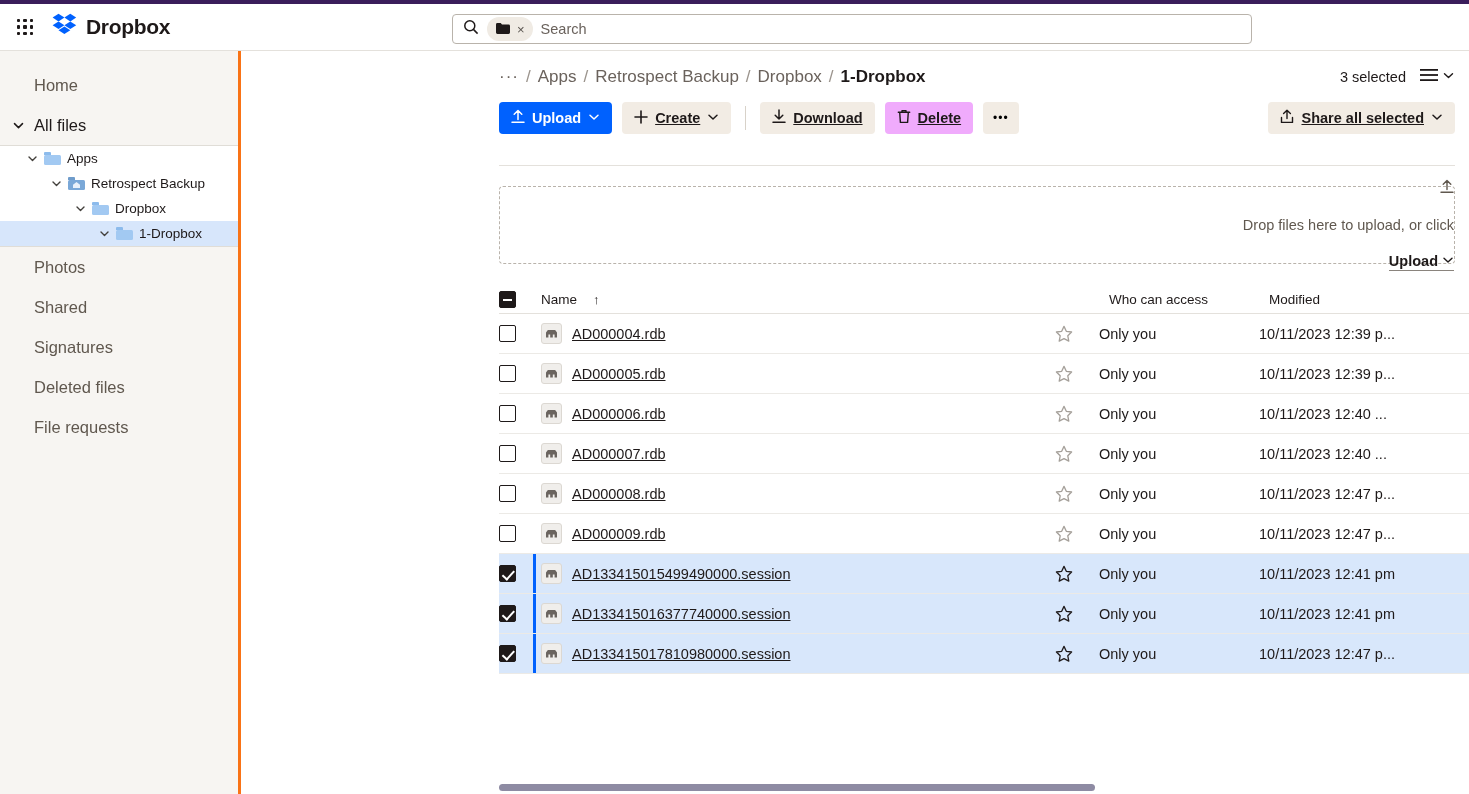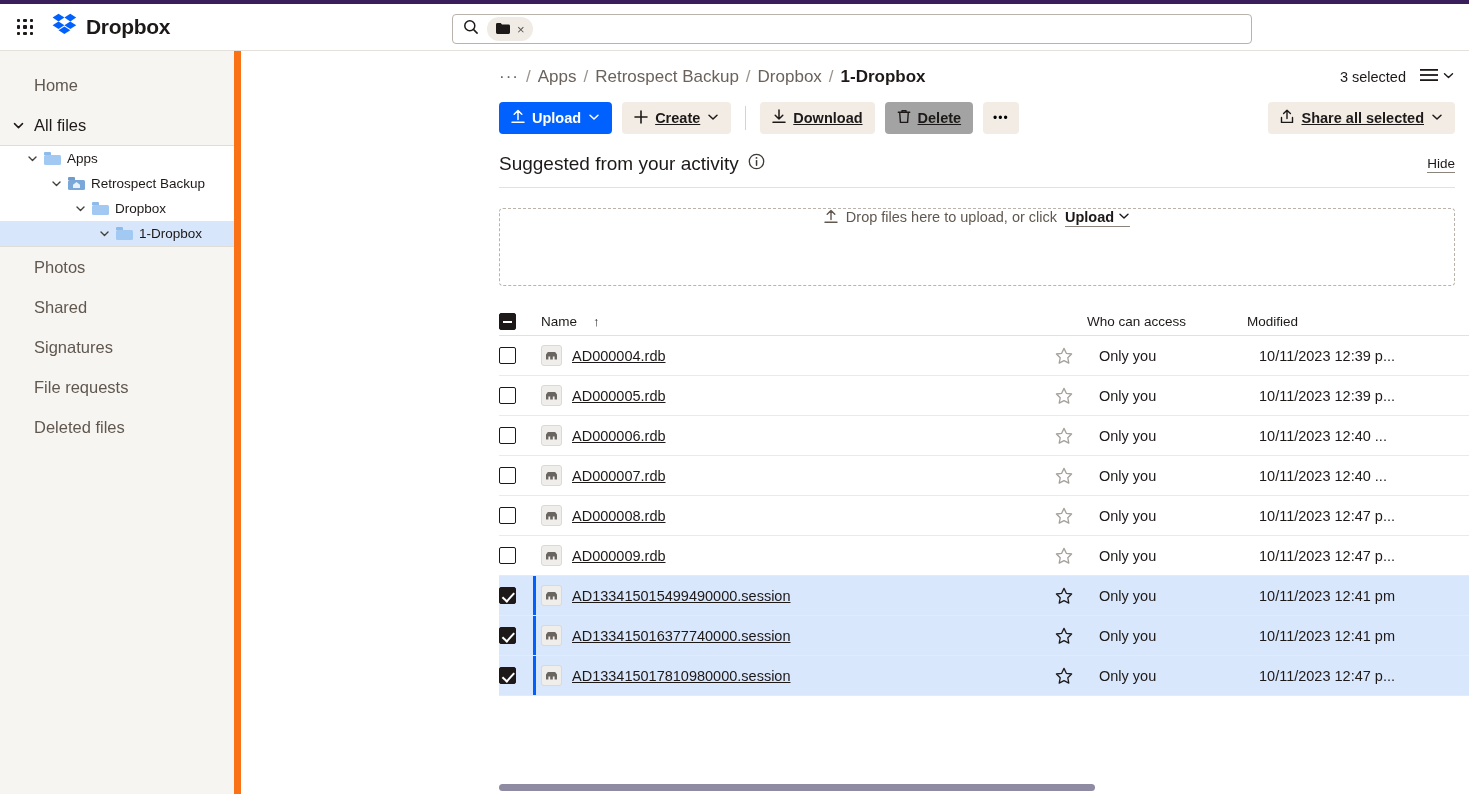--- a/index.html
+++ b/index.html
@@ -51,21 +51,21 @@
   }
   .search-input::placeholder { color: #6a625c; }
 
   
   .body-wrap { flex: 1; display: flex; min-height: 0; }
 
   
   .sidebar {
     width: 241px; flex: 0 0 241px;
     background: #f7f5f2;
-    border-right: 7px solid #f97316;
+    border-right: 3px solid #f97316;
     display: flex; flex-direction: column;
     padding-top: 14px;
     position: relative;
   }
   .nav-item {
     height: 40px; display: flex; align-items: center;
     padding-left: 34px; font-size: 16.5px; color: #60584f; cursor: pointer;
   }
   .nav-item.root { padding-left: 12px; gap: 8px; color: #1e1919; }
   .nav-item.root .lbl { font-size: 16.5px; }
@@ -122,48 +122,48 @@
     height: 46px; display: flex; align-items: center; gap: 10px;
     padding: 0 14px 0 258px; position: relative;
   }
   .btn {
     height: 32px; border-radius: 4px; display: inline-flex; align-items: center;
     gap: 7px; padding: 0 12px; font-size: 14.5px; cursor: pointer;
     border: 0; font-family: "Liberation Sans", sans-serif; white-space: nowrap;
   }
   .btn.primary { background: #0061fe; color: #fff; font-weight: 600; }
   .btn.ghost { background: #f2ece4; color: #1e1919; font-weight: 600; text-decoration: underline; }
-  .btn.ghost.hover { background: #a3a3a3; }
+  .btn.ghost.hover { background: #f0abfc; }
   .btn.icononly { padding: 0 10px; background: #f2ece4; }
   .divider-v { width: 1px; height: 24px; background: #d8d2c9; margin: 0 4px; }
   .toolbar-right { position: absolute; right: 14px; top: 7px; }
 
   .section {
     margin: 12px 14px 0 258px;
   }
   .sec-head { display: flex; align-items: center; justify-content: space-between; }
   .sec-title { font-size: 19px; color: #1e1919; display: flex; align-items: center; gap: 9px; }
   .hide-link { font-size: 13.5px; color: #1e1919; border-bottom: 1px solid #8a847d; cursor: pointer; padding-bottom: 1px; }
   .sec-rule { height: 1px; background: #e4e1dc; margin-top: 12px; }
   .sec-body { font-size: 14.5px; color: #60584f; padding: 18px 0 8px 0; }
   .sec-body a { color: #0061fe; text-decoration: none; cursor: pointer; }
 
   .dropzone {
     margin: 20px 14px 0 258px; height: 78px;
     border: 1px dashed #b9b3ab; border-radius: 4px;
-    display: flex; align-items: flex-start; justify-content: center;
-    font-size: 14.5px; color: #60584f; gap: 8px;
+    display: flex; align-items: flex-end; justify-content: center;
+    font-size: 14.5px; color: #60584f; gap: 20px; flex-direction: column;
   }
   .dz-upload { color: #1e1919; font-weight: 600; border-bottom: 1px solid #8a847d; display: inline-flex; align-items: center; gap: 4px; cursor: pointer; padding-bottom: 1px; }
 
   
   .table { margin: 22px 0 0 258px; }
   .thead {
     display: flex; align-items: center; height: 28px;
-    font-size: 13.5px; color: #1e1919; padding-right: 26px;
+    font-size: 13.5px; color: #1e1919; padding-right: 4px;
     border-bottom: 1px solid #e4e1dc;
   }
   .cb-cell { width: 42px; flex: 0 0 42px; display: flex; align-items: center; }
   .cb {
     width: 17px; height: 17px; border: 1.6px solid #1e1919; border-radius: 2px;
     background: #fff; cursor: pointer; position: relative;
   }
   .cb.indet { background: #1e1919; }
   .cb.indet::after {
     content: ""; position: absolute; left: 3px; top: 6.5px; width: 9px; height: 2px; background: #fff;
@@ -241,20 +241,21 @@
       </svg>
     </span>
     <span class="search-chip">
       <span>
         <svg width="14" height="11" viewBox="0 0 14 11">
           <path fill="#1e1919" d="M0 1.4A1.4 1.4 0 0 1 1.4 0h3.3l1.3 1.5h6.6A1.4 1.4 0 0 1 14 2.9v6.7A1.4 1.4 0 0 1 12.6 11H1.4A1.4 1.4 0 0 1 0 9.6z"></path>
         </svg>
       </span>
       <span class="x">×</span>
     </span>
+    <input class="search-input" value="" placeholder="Search" style="">
   </div>
 </div>
 
 <div class="body-wrap">
 
   <div class="sidebar">
     <div class="nav-item">
       <span class="lbl">Home</span>
     </div>
 
@@ -322,24 +323,24 @@
     <div class="nav-item">
       <span>Photos</span>
     </div>
     <div class="nav-item">
       <span>Shared</span>
     </div>
     <div class="nav-item">
       <span>Signatures</span>
     </div>
     <div class="nav-item">
+      <span>Deleted files</span>
+    </div>
+    <div class="nav-item">
       <span>File requests</span>
-    </div>
-    <div class="nav-item">
-      <span>Deleted files</span>
     </div>
 
     <div class="spacer"></div>
   </div>
 
   <div class="main">
 
     <div class="crumb-row">
       <div class="crumbs">
         <span class="dots">···</span>
@@ -435,33 +436,20 @@
           <span>
             <svg width="12" height="12" viewBox="0 0 12 12">
                 <path d="M2 4.3 6 8 10 4.3" fill="none" stroke="#1e1919" stroke-width="1.5" stroke-linecap="round" stroke-linejoin="round"></path>
               </svg>
           </span>
         </button>
       </div>
     </div>
 
     <div class="section">
-      <div class="sec-head">
-        <div class="sec-title">
-          <span>Suggested from your activity</span>
-          <span>
-            <svg width="17" height="17" viewBox="0 0 17 17">
-              <circle cx="8.5" cy="8.5" r="7.2" fill="none" stroke="#3d3934" stroke-width="1.3"></circle>
-              <circle cx="8.5" cy="4.9" r="0.95" fill="#3d3934"></circle>
-              <rect x="7.8" y="6.9" width="1.5" height="6" rx="0.7" fill="#3d3934"></rect>
-            </svg>
-          </span>
-        </div>
-        <span class="hide-link">Hide</span>
-      </div>
       <div class="sec-rule"></div>
     </div>
 
     <div class="dropzone">
       <span>
         <svg width="14" height="15" viewBox="0 0 14 15">
           <path d="M7 1.5 7 10.5 M3.2 5.2 7 1.5 10.8 5.2 M1 13.3 13 13.3" fill="none" stroke="#60584f" stroke-width="1.4" stroke-linecap="round" stroke-linejoin="round"></path>
         </svg>
       </span>
       <span>Drop files here to upload, or click</span>

